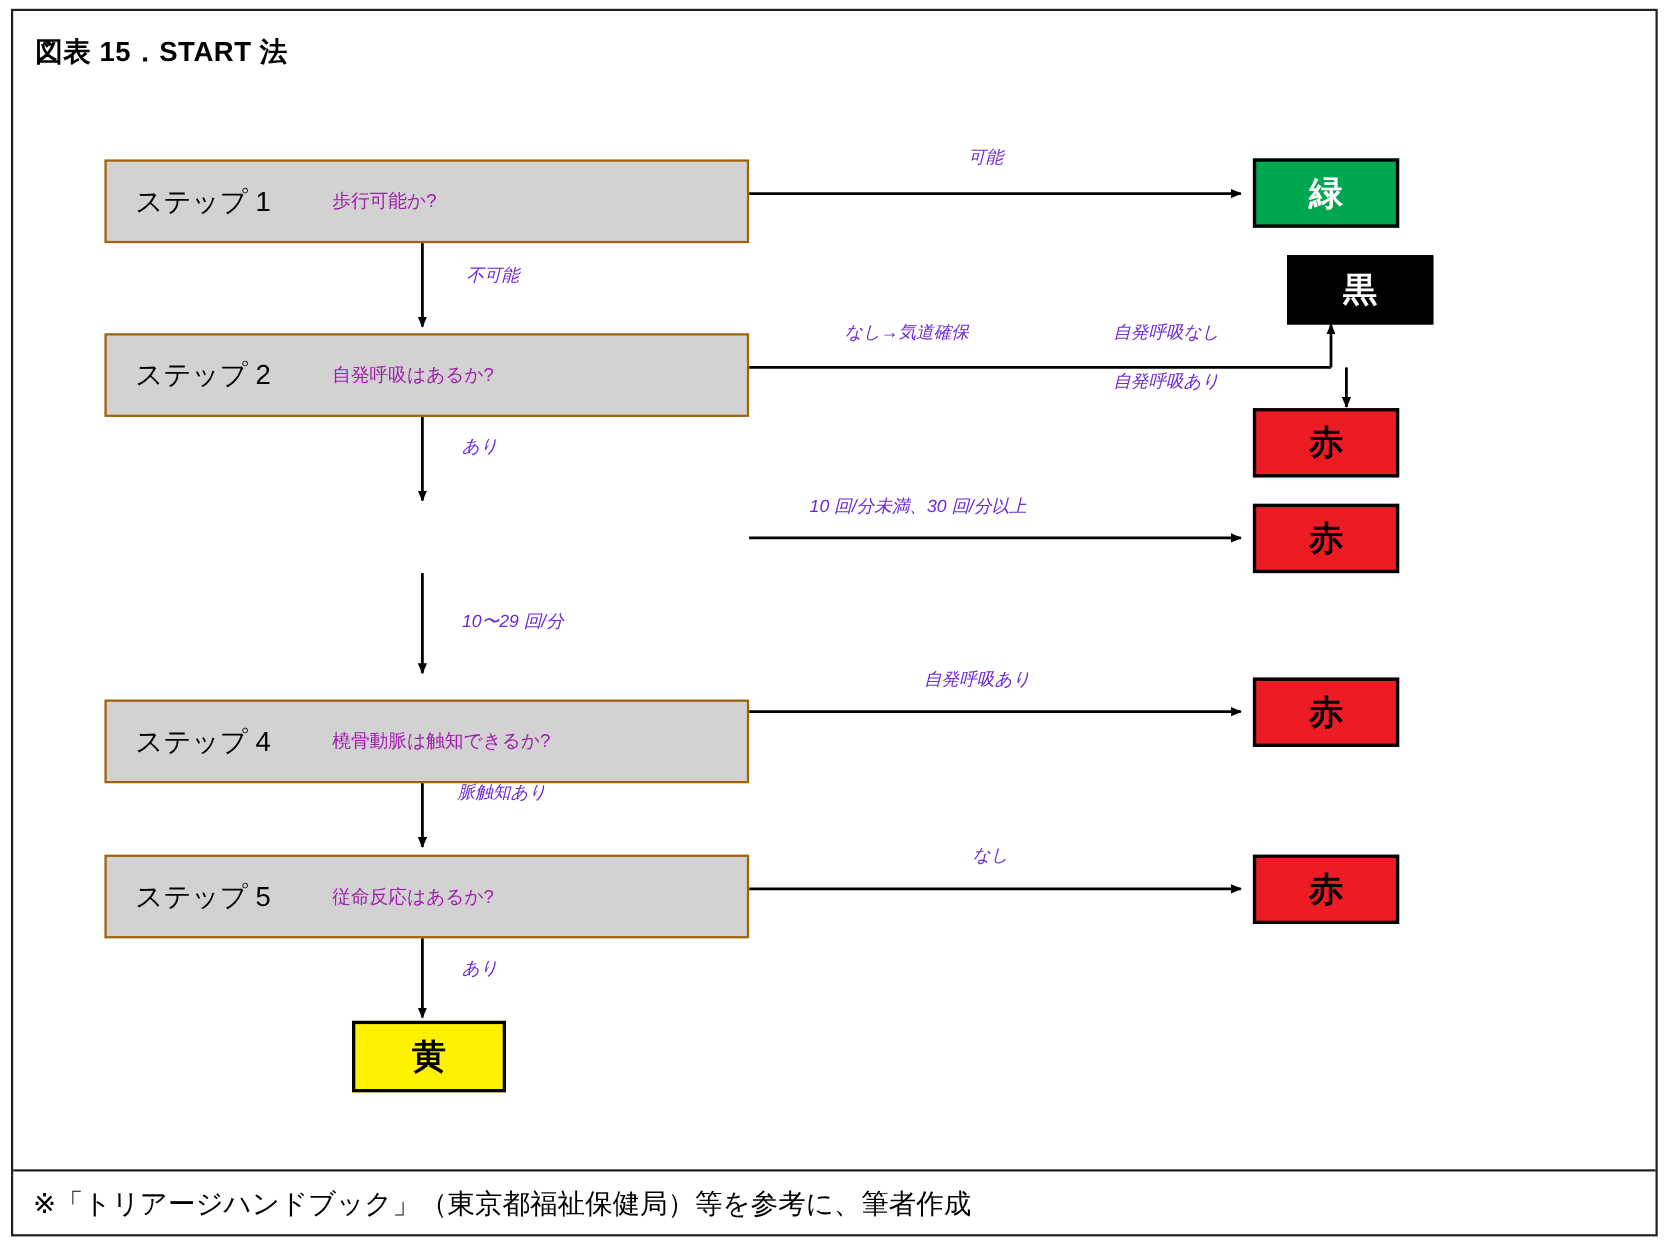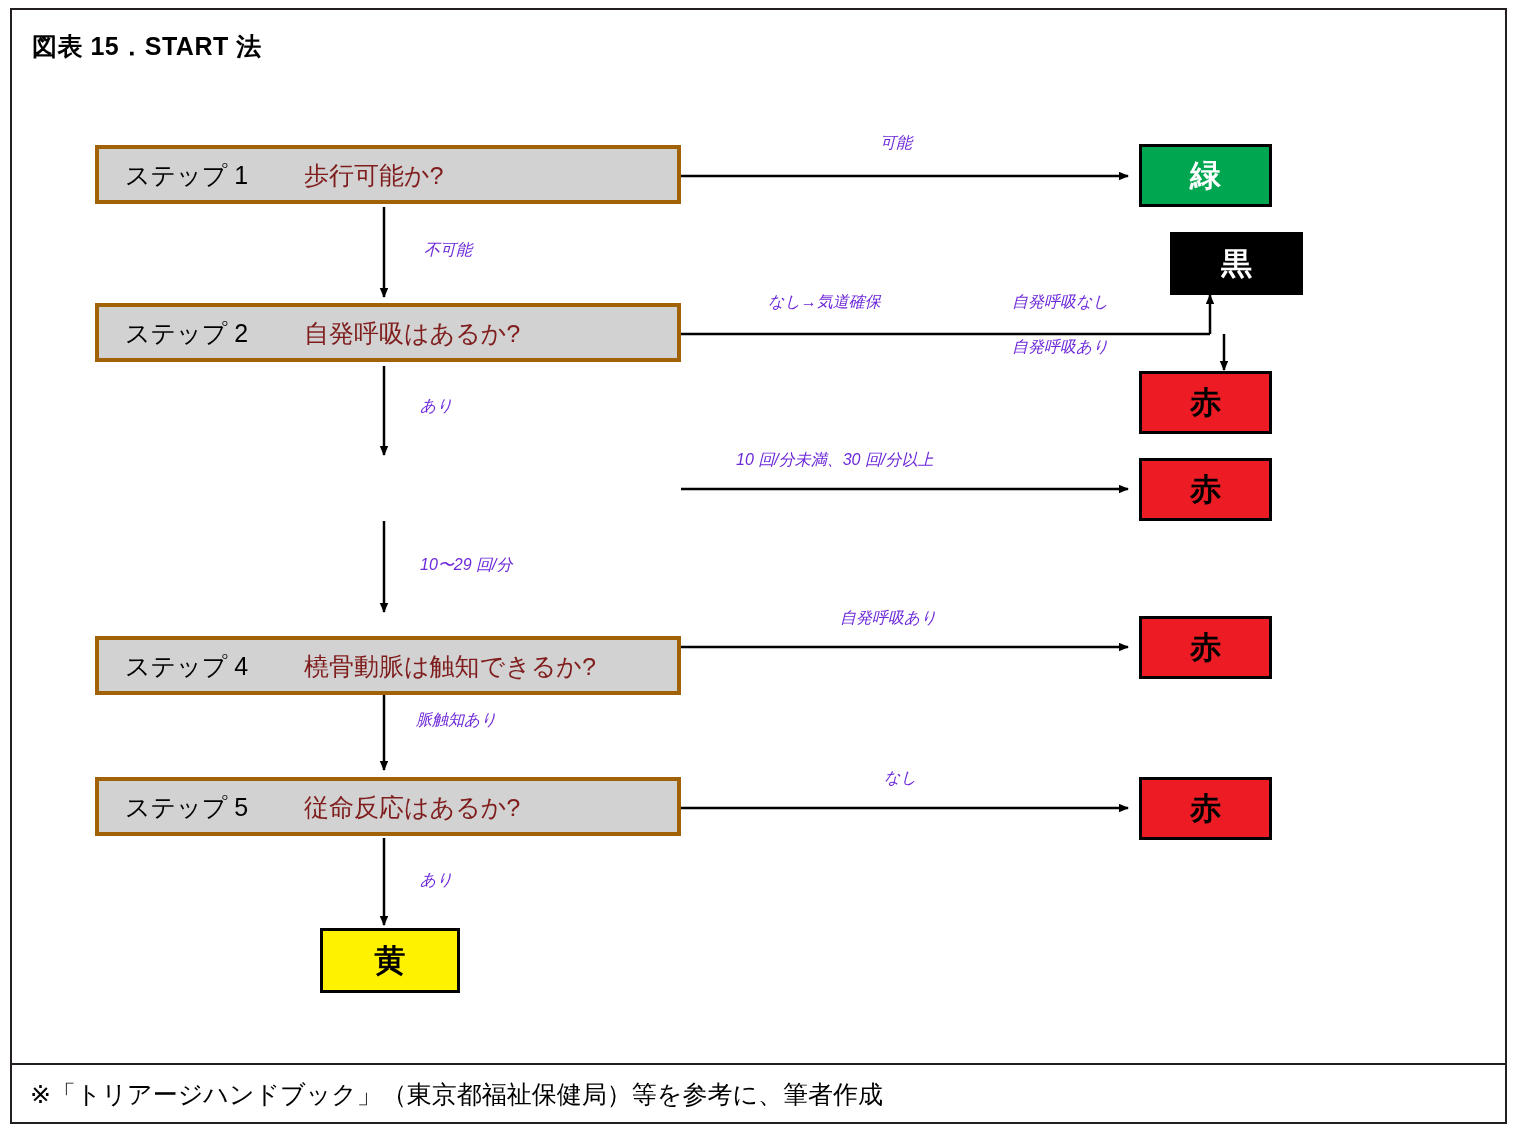--- a/index.html
+++ b/index.html
@@ -51,43 +51,42 @@
     top: 1078px;
     font-size: 25px;
     color: #000000;
     white-space: nowrap;
   }
   
   .step-box {
     position: absolute;
     box-sizing: border-box;
     background: #d2d2d2;
-    border: 4px solid #a16207;
-    height: 59px;
+    border: 2px solid #a16207;
+    height: 76px;
     width: 586px;
     left: 95px;
   }
   .step-box .step-label {
     position: absolute;
     left: 26px;
     top: 50%;
     transform: translateY(-50%);
     font-size: 25px;
     color: #000000;
     white-space: nowrap;
   }
   .step-box .step-question {
     position: absolute;
     left: 205px;
     top: 50%;
     transform: translateY(-50%);
-    font-size: 25px;
-    color: #7f1d1d;
-    white-space: nowrap;
-    font-family: Liberation Mono, monospace;
+    font-size: 17px;
+    color: #a21caf;
+    white-space: nowrap;
   }
   
   .tag-box {
     position: absolute;
     box-sizing: border-box;
     border: 3px solid #000000;
     width: 133px;
     height: 63px;
     display: flex;
     align-items: center;

